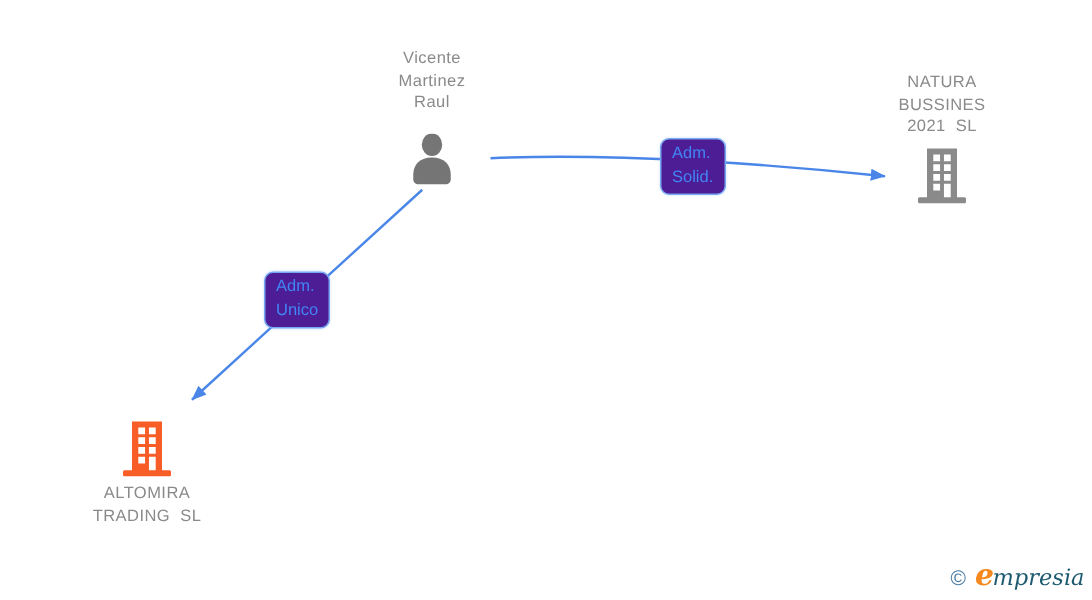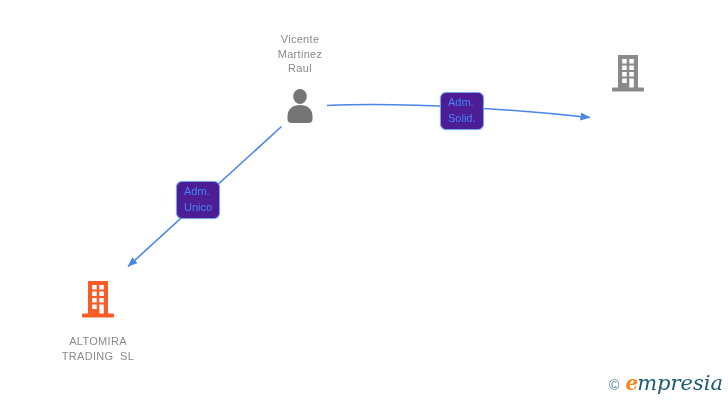--- a/index.html
+++ b/index.html
@@ -9,44 +9,44 @@
   }
   #edges-layer{position:absolute;left:0;top:0;width:728px;height:400px;}
   .node{
     position:absolute;display:flex;flex-direction:column;align-items:center;
     width:96px;cursor:pointer;
   }
   .node-label{
     font-size:11px;line-height:14.5px;letter-spacing:.3px;color:#8a8a8a;
     text-align:center;white-space:pre-wrap;
   }
-  #node-person{left:252px;top:32px;}
+  #node-person{left:240px;top:32px;}
   #node-person .node-icon{margin-top:13px;}
   #node-natura{left:580px;top:48px;}
   #node-natura .node-icon{margin-top:6px;}
   #node-altomira{left:50px;top:280px;}
-  #node-altomira .node-label{margin-top:16px;}
+  #node-altomira .node-label{margin-top:4px;}
   .edge-label{
     position:absolute;background:#4c1d95;border:1.5px solid #78a7f2;border-radius:6px;
     padding:2px 7px 3px 7px;font-size:11px;line-height:15.5px;color:#4285f4;
     white-space:pre-wrap;box-shadow:0 0 2px rgba(120,167,242,.35);
   }
   #edge-label-solid{left:440px;top:92px;}
   #edge-label-unico{left:176px;top:181px;}
   #watermark{
     position:absolute;right:5px;bottom:5px;display:flex;align-items:baseline;
     user-select:none;
   }
   #watermark .copy{font-size:14px;color:#4a7ca5;margin-right:6px;}
   #watermark .brand-e{
     font-family:"DejaVu Serif", serif;font-style:italic;font-size:20px;
     color:#f5881f;font-weight:bold;margin-right:-1px;
   }
   #watermark .brand-rest{
-    font-family:"DejaVu Serif", serif;font-style:italic;font-size:21px;color:#1e5a70;
+    font-family:"DejaVu Serif", serif;font-style:italic;font-size:15px;color:#1e5a70;
   }
 </style>
 </head>
 <body>
 
 <div id="canvas">
 
   <svg id="edges-layer" viewBox="0 0 728 400" xmlns="http://www.w3.org/2000/svg">
     <defs>
       <marker id="arrowhead" markerWidth="11" markerHeight="9" refX="9.5" refY="4" orient="auto" markerUnits="userSpaceOnUse">
@@ -63,20 +63,23 @@
 Raul</div>
     <svg class="node-icon" width="32" height="34" viewBox="0 0 32 34" xmlns="http://www.w3.org/2000/svg">
       <g fill="#757575">
         <ellipse cx="16" cy="7.5" rx="6.8" ry="7.5"></ellipse>
         <path d="M16 16 C8 16 3.5 20.5 3.5 27.5 L3.5 30.5 C3.5 32.4 5 34 7 34 L25 34 C27 34 28.5 32.4 28.5 30.5 L28.5 27.5 C28.5 20.5 24 16 16 16 Z"></path>
       </g>
     </svg>
   </div>
 
   <div class="node" id="node-natura">
+    <div class="node-label">NATURA
+BUSSINES
+2021  SL</div>
     <svg class="node-icon" width="36" height="38" viewBox="0 0 36 38" xmlns="http://www.w3.org/2000/svg">
       <g fill="#8a8a8a">
         <rect x="2" y="33.5" width="32" height="4" rx="1"></rect>
         <rect x="8" y="1" width="20" height="33"></rect>
       </g>
       <g fill="#ffffff">
         <rect x="12.2" y="5" width="4.5" height="4.5"></rect>
         <rect x="19.3" y="5" width="4.5" height="4.5"></rect>
         <rect x="12.2" y="11.5" width="4.5" height="4.5"></rect>
         <rect x="19.3" y="11.5" width="4.5" height="4.5"></rect>

